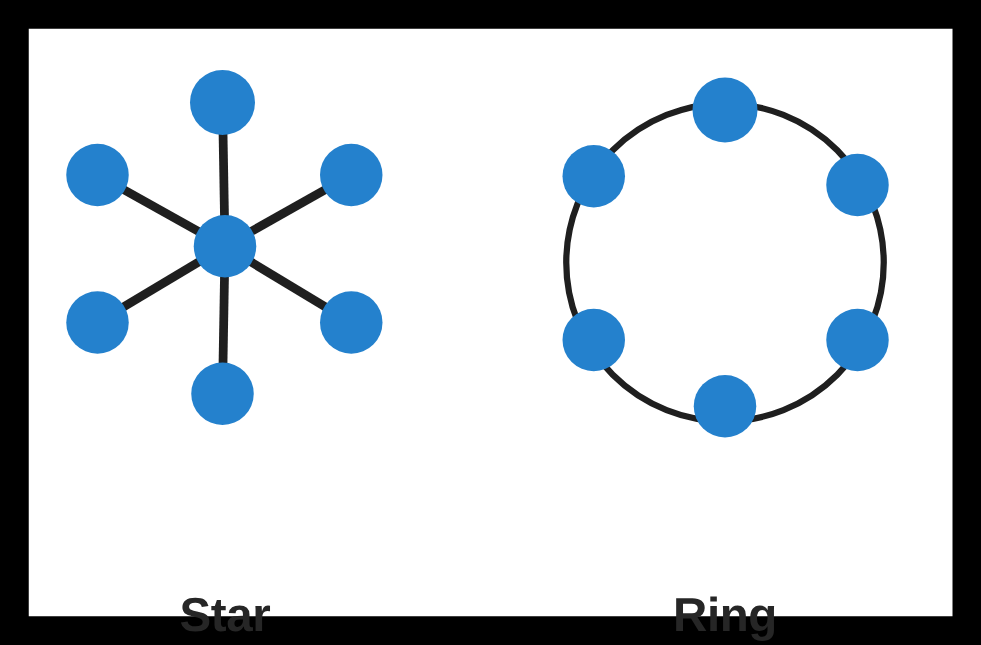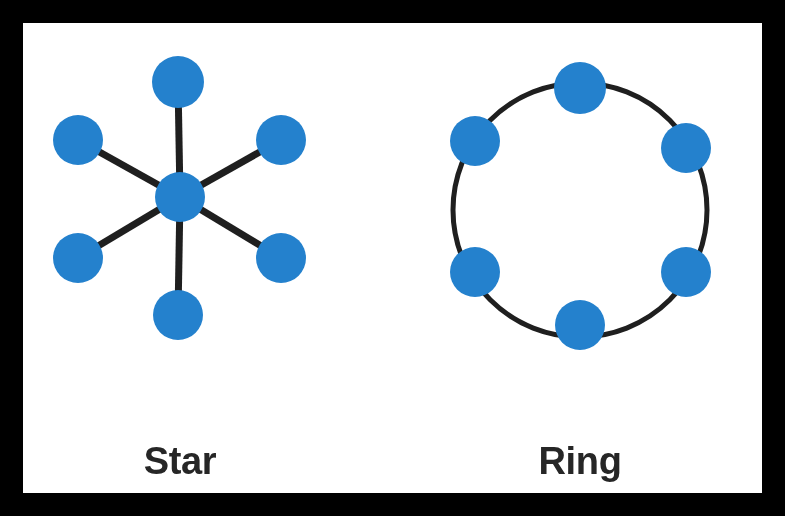--- a/index.html
+++ b/index.html
@@ -52,21 +52,21 @@
   #caption-star {
     left: 40px;
     top: 364px;
     width: 280px;
   }
   #caption-ring {
     left: 440px;
     top: 364px;
     width: 280px;
   }
-  .caption-line { display: block; }
+  .caption-line { display: block; margin-top: 32px; }
 </style>
 </head>
 <body>
 
 <div id="canvas" style="background: rgb(0, 0, 0);">
 
   <div id="inner-panel" style="background: rgb(255, 255, 255);"></div>
 
   <svg class="diagram-svg" viewBox="0 0 785 516">
 

